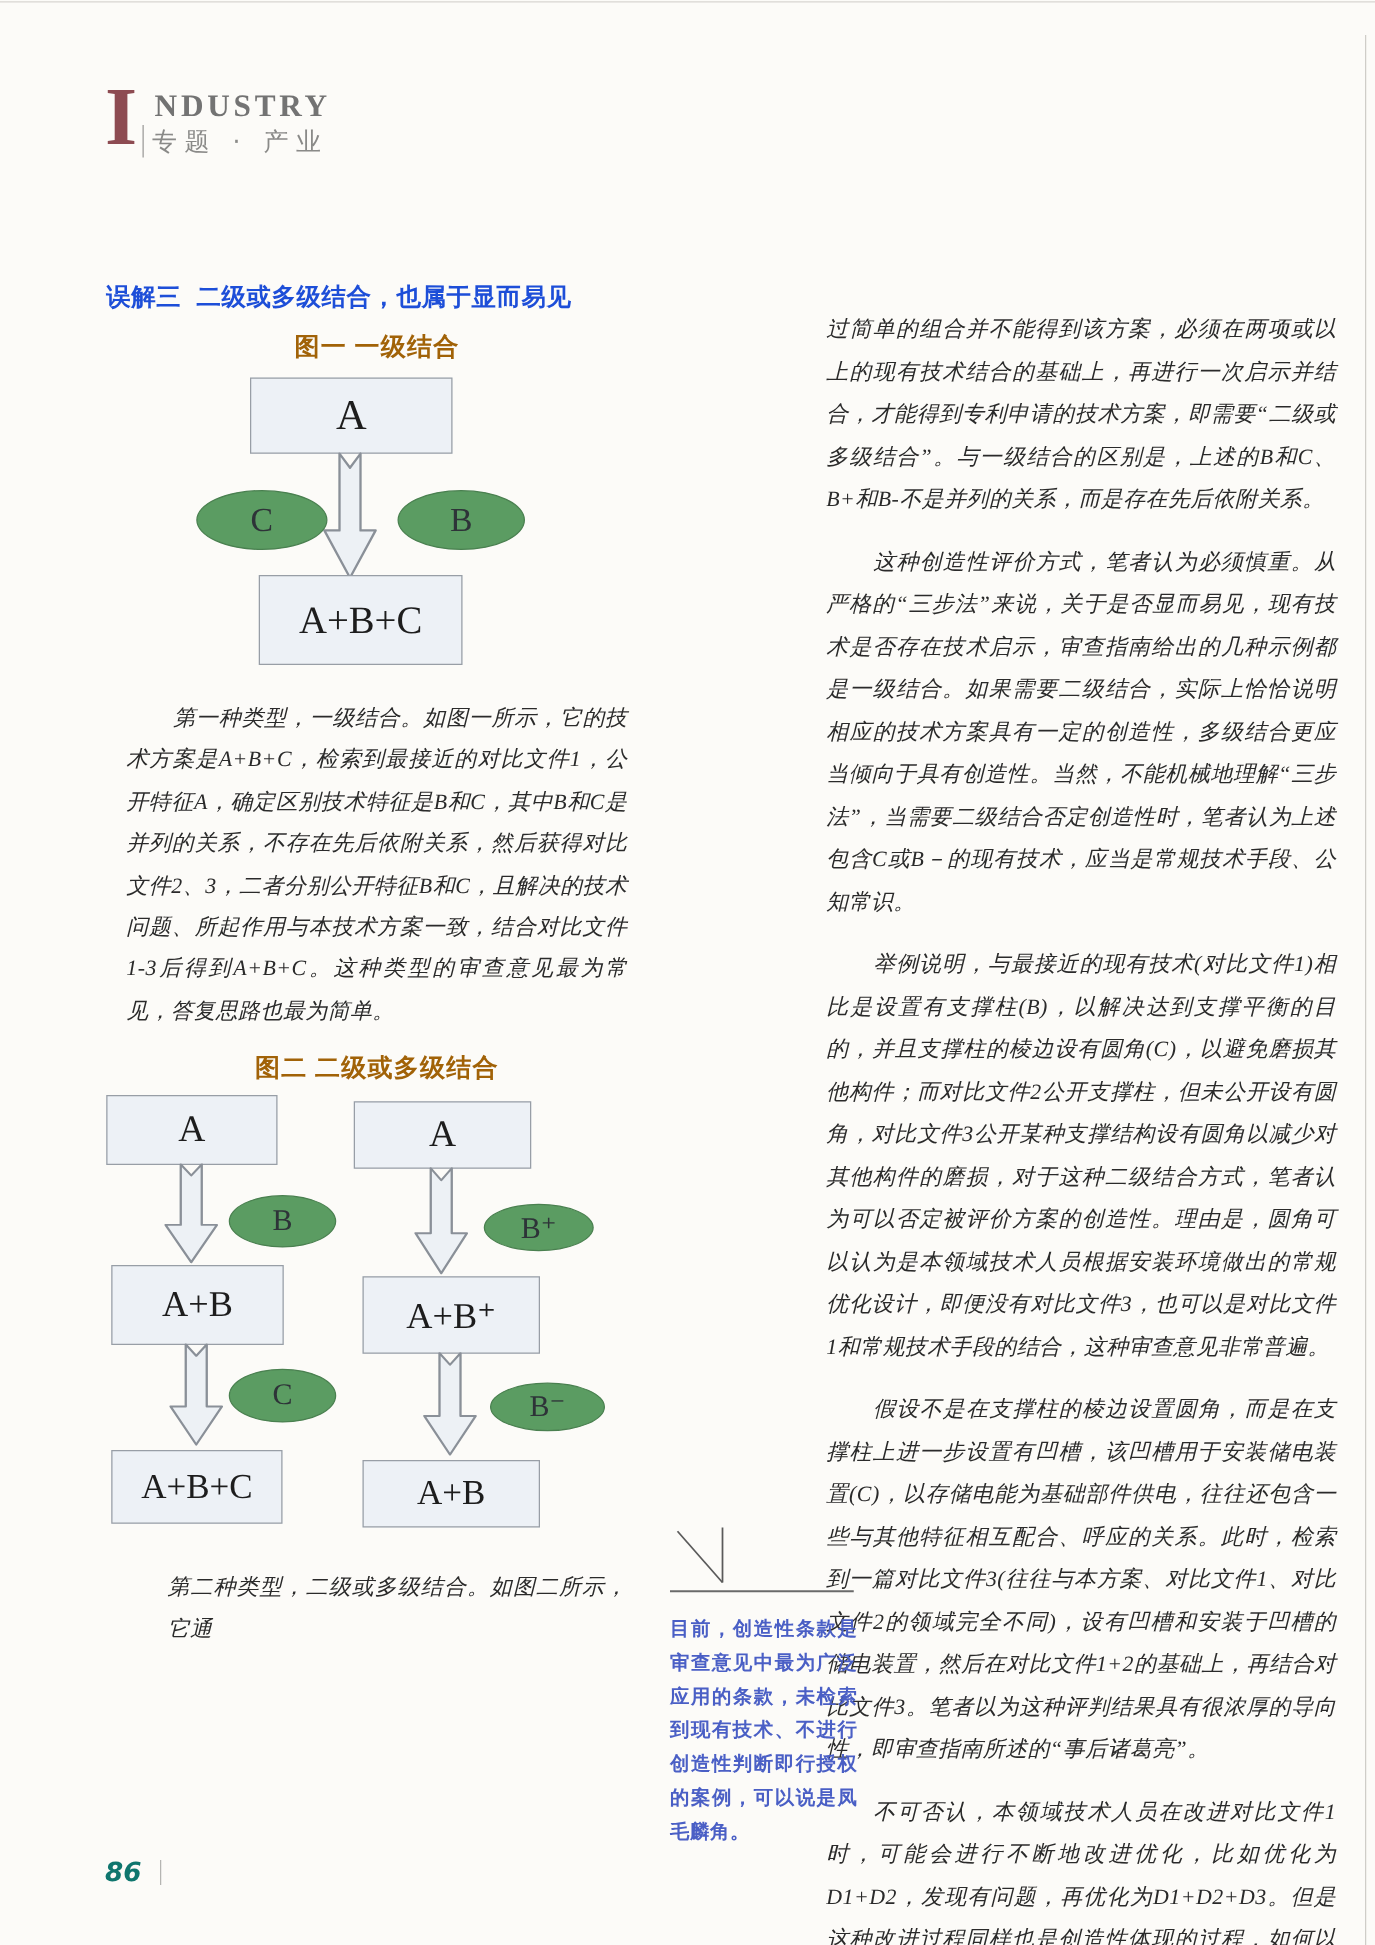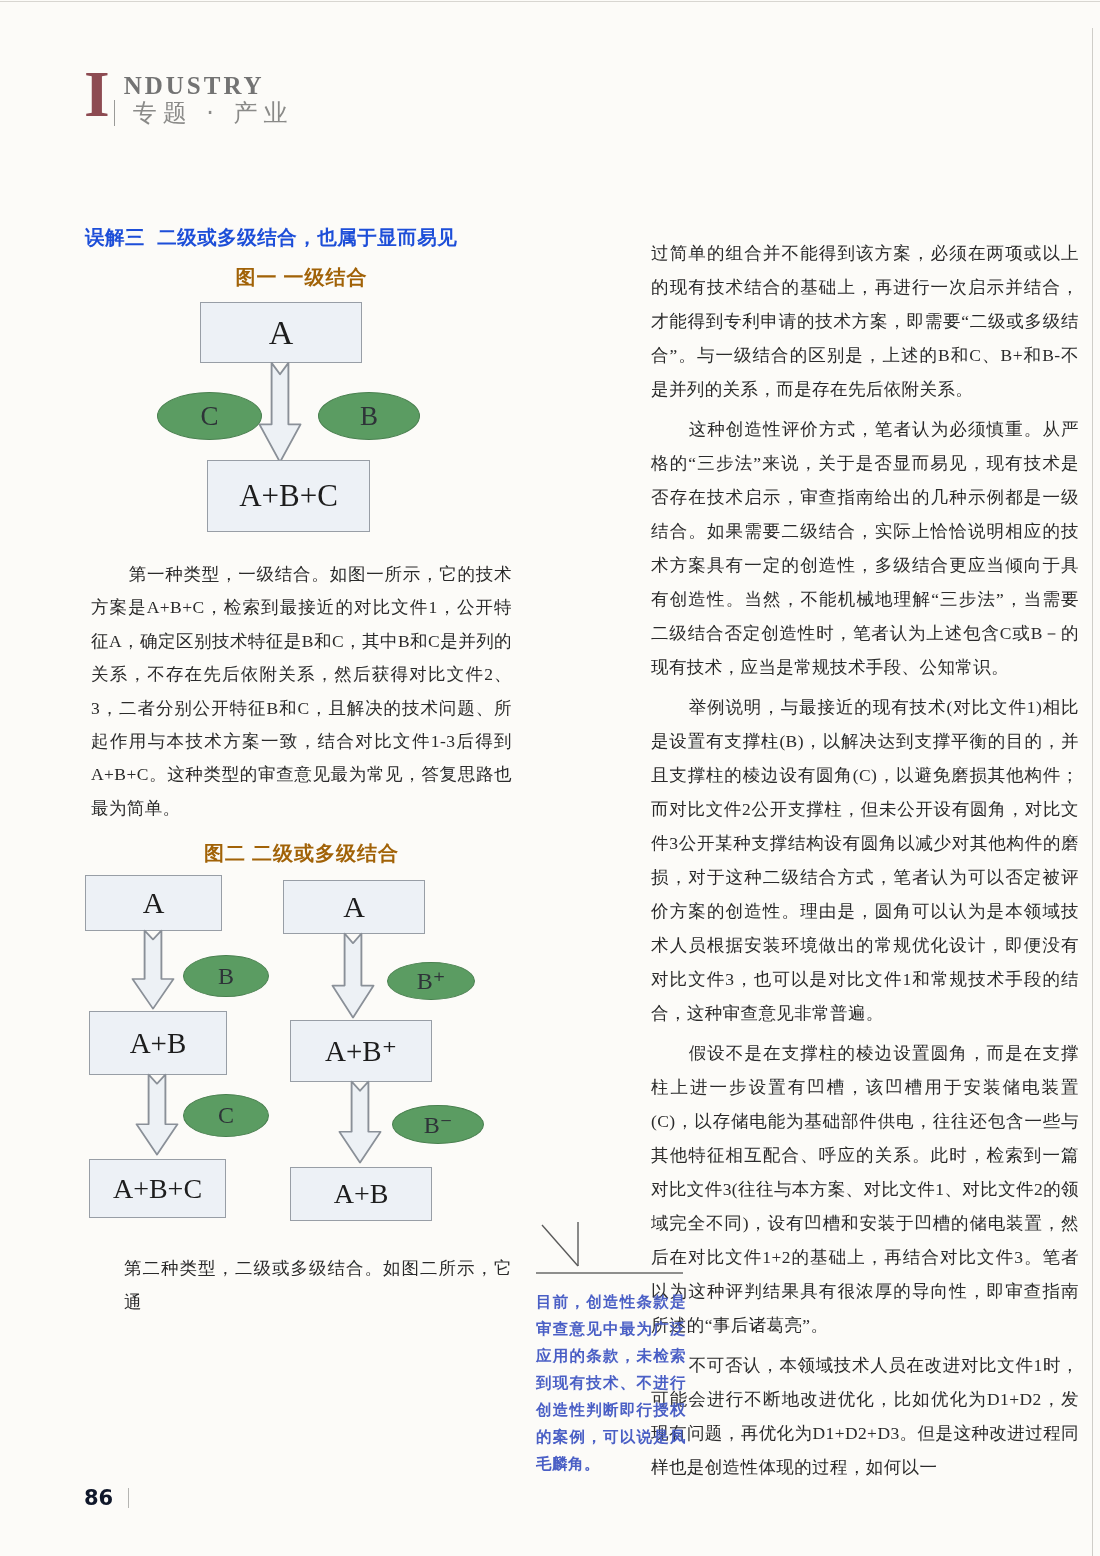--- a/index.html
+++ b/index.html
@@ -10,31 +10,31 @@
     font-family:"Liberation Serif","DejaVu Serif",serif;color:#2a2a2a;
   }
   .scan-top{position:absolute;left:0;top:1px;width:100%;height:1px;background:#d8d6d1;}
   .scan-right{position:absolute;top:28px;bottom:0;right:7px;width:1px;background:#cfcdc8;}
 
   
   .header{position:absolute;left:84px;top:66px;display:flex;align-items:flex-start;}
   .drop-i{font-size:66px;line-height:56px;font-weight:bold;color:#8d4b52;letter-spacing:0;}
   .hdr-right{margin-left:4px;padding-top:8px;}
   .mag{font-size:25px;letter-spacing:3px;color:#737373;font-weight:bold;line-height:24px;padding-left:10px;}
-  .section{margin-top:2px;font-size:24px;color:#8a8a88;letter-spacing:6px;
-    border-left:1.5px solid #9a9a98;padding-left:18px;line-height:26px;
+  .section{margin-top:2px;font-size:20px;color:#8a8a88;letter-spacing:6px;
+    border-left:1.5px solid #9a9a98;padding-left:7px;line-height:26px;
     font-family:"DejaVu Sans","Liberation Sans",sans-serif;}
 
   
   .left-col{position:absolute;left:85px;top:224px;width:433px;}
   .right-col{position:absolute;left:645px;top:230px;width:440px;}
 
   .h-mis{font-family:Liberation Mono, monospace;
     font-size:19.5px;font-weight:bold;color:#1d4ed8;margin:0 0 9px 0;letter-spacing:.5px;}
-  .para{margin:6px;font-size:17.5px;line-height:33.4px;text-align:justify;letter-spacing:.4px;}
+  .para{margin:16px;font-size:17.5px;line-height:33.4px;text-align:justify;letter-spacing:.4px;font-style:italic;}
   .right-col .para{line-height:34px;}
   .ind{text-indent:2.15em;}
   .para + .para{margin-top:0;}
 
   
   .fcap{font-family:Liberation Serif, serif;font-weight:bold;
     font-size:20px;color:#a16207;text-align:center;letter-spacing:1px;}
   .figbody{position:relative;}
   .fbox{position:absolute;display:flex;align-items:center;justify-content:center;
     background:#edf1f6;border:1.2px solid #989ea6;color:#1d1d1d;
@@ -75,21 +75,21 @@
   .closing{margin-top:29px;padding-left:33px;font-size:17.5px;letter-spacing:.4px;}
 
   
   .pull{position:absolute;left:503px;top:1220px;width:150px;margin-left:33px;}
   .pull-text{margin-top:9px;font-family:"DejaVu Sans","Liberation Sans",sans-serif;
     font-weight:bold;color:#4a5fc5;font-size:15.5px;line-height:27px;text-align:justify;letter-spacing:.5px;}
 
   
   .folio{position:absolute;left:84px;top:1486px;display:flex;align-items:center;}
   .folio-num{font-family:"DejaVu Sans","Liberation Sans",sans-serif;font-weight:bold;
-    font-size:21px;color:#0f172a;}
+    font-size:21px;color:#0f766e;font-style:italic;}
   .folio-bar{display:inline-block;width:1px;height:20px;background:#b5b5b2;margin-left:15px;}
 </style>
 </head>
 <body>
 
 <div class="page">
   <div class="scan-top"></div>
   <div class="scan-right"></div>
 
   <div class="header">

